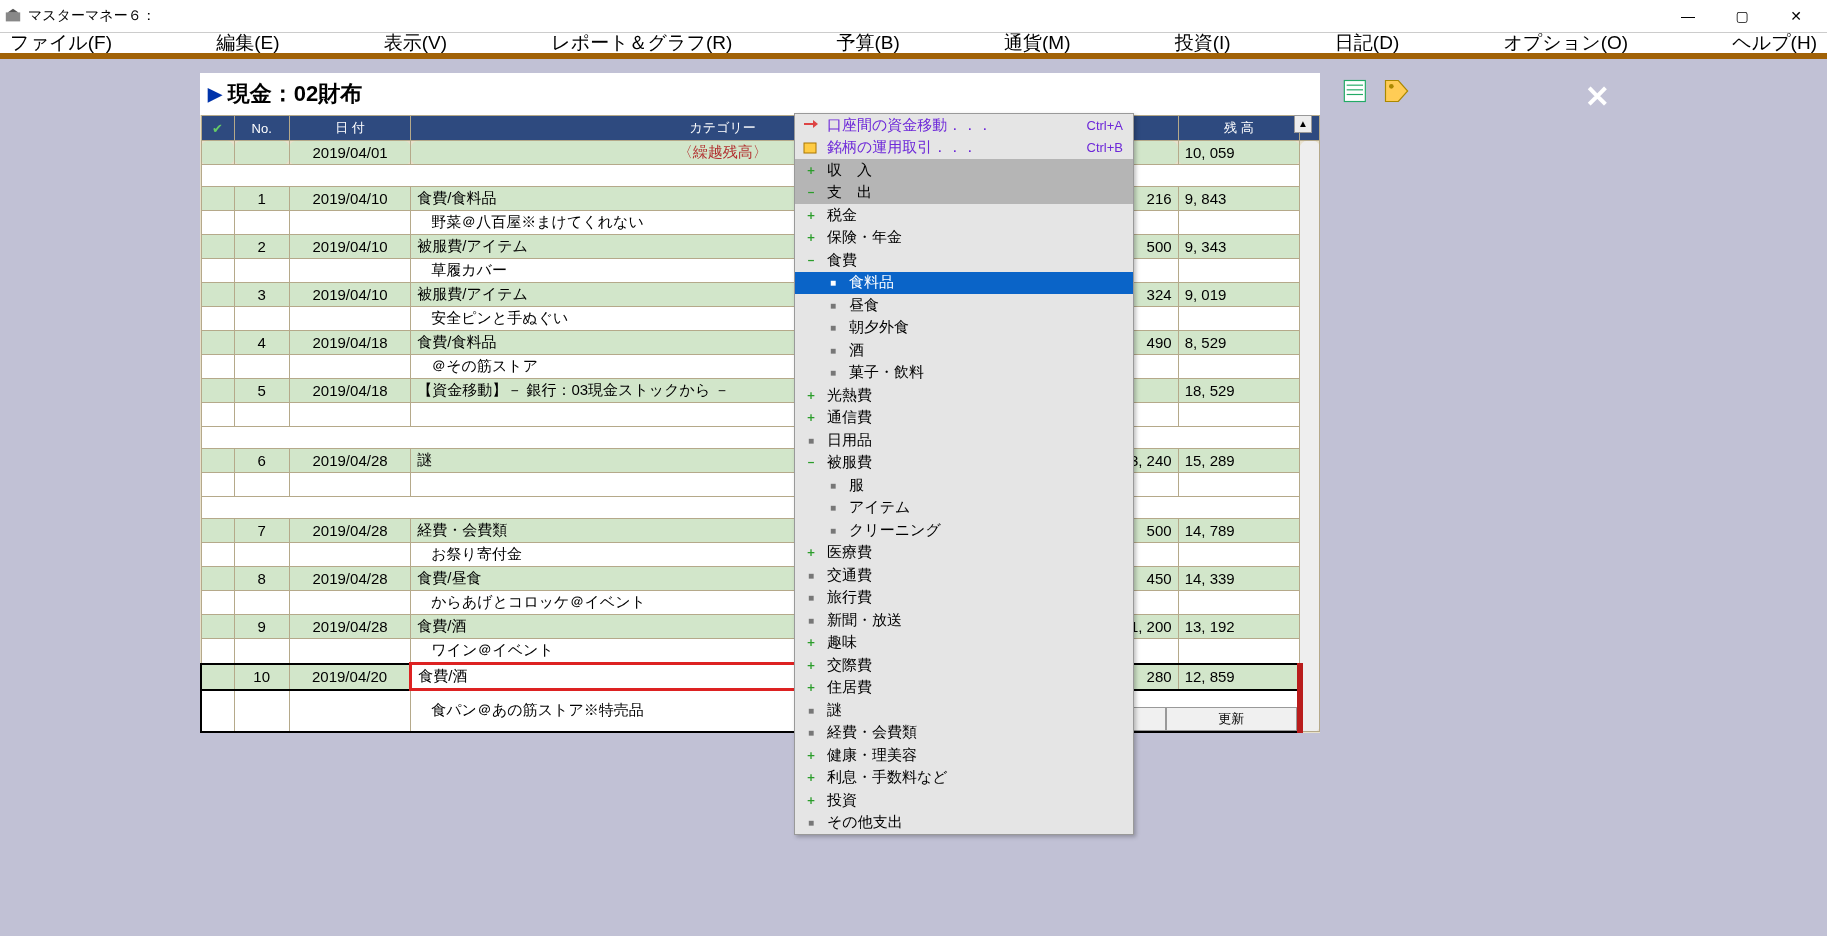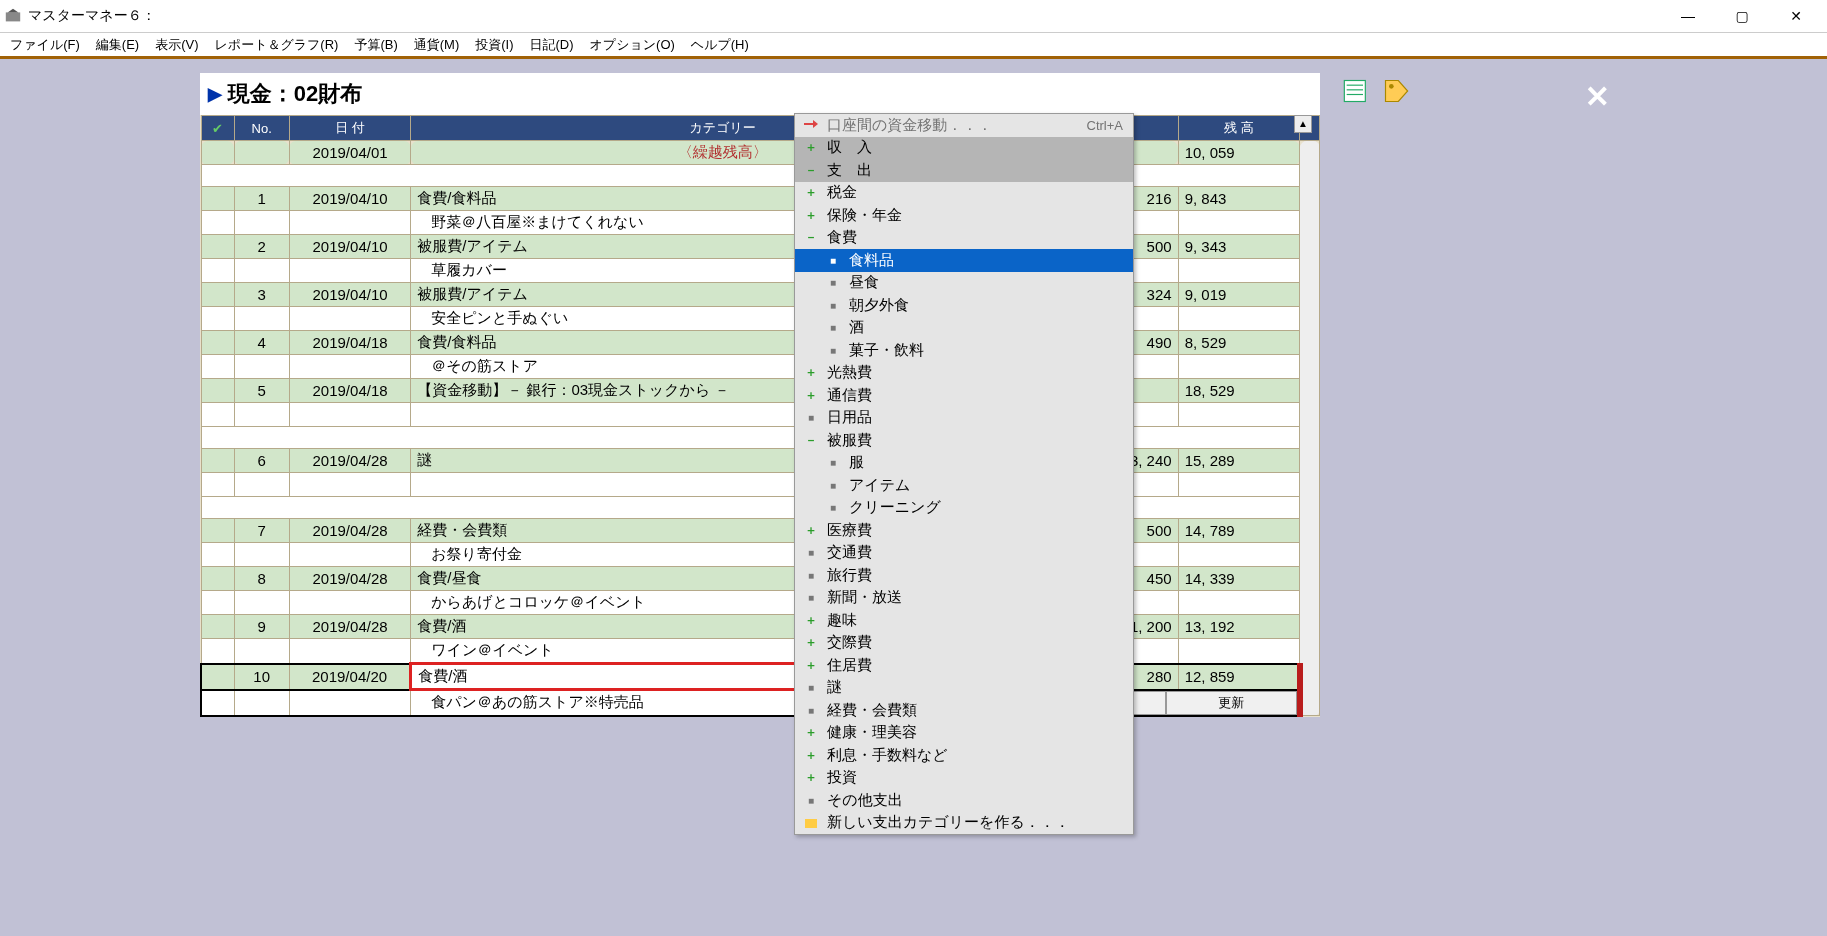--- a/index.html
+++ b/index.html
@@ -4,21 +4,21 @@
   <style>
     * { margin: 0; padding: 0; box-sizing: border-box; font-family: "MS PGothic", "Yu Gothic", sans-serif; }
     body { background: #c1c1d5; overflow: hidden; width: 1827px; height: 936px; position: relative; }
     
     .title-bar { background: #fff; height: 28px; display: flex; align-items: center; padding: 16px 4px; border-bottom: 1px solid #ccc; }
     .title-bar .app-icon { width: 18px; height: 18px; margin-right: 6px; }
     .title-bar .title-text { flex: 1; font-size: 14px; }
     .win-controls { display: flex; gap: 0; }
     .win-btn { width: 54px; height: 28px; display: flex; align-items: center; justify-content: center; font-size: 14px; cursor: pointer; }
     
-    .menu-bar { background: #fff; height: 26px; display: flex; align-items: center; padding: 0 2px; font-size: 13px; border-bottom: 3px solid #a16207; }
+    .menu-bar { background: #fff; height: 26px; display: flex; align-items: center; padding: 0 2px; font-size: 19px; border-bottom: 6px solid #a16207; justify-content: space-between; }
     .menu-item { padding: 3px 8px; cursor: pointer; }
     
     .workspace { position: relative; padding-top: 20px; height: calc(100% - 54px); }
     
     .panel { position: absolute; left: 200px; top: 14px; width: 1120px; background: #e8e1cc; }
     
     .panel-header { display: flex; align-items: center; padding: 6px 8px; background: #fff; font-size: 22px; font-weight: bold; }
     .panel-header .arrow { color: #0033aa; margin-right: 6px; font-size: 18px; }
     .panel-toolbar-icons { position: absolute; right: -90px; top: 4px; display: flex; gap: 12px; }
     .tb-icon { width: 28px; height: 28px; }
@@ -42,26 +42,26 @@
     .opening-label { color: #b23030; text-align: center; }
     
     .editing { border: 3px solid #d22 !important; position: relative; background:#fff !important; }
     .editing .dd { position: absolute; right: 4px; top: 2px; width: 18px; height: 18px; border: 1px solid #888; background: #eee; text-align: center; font-size: 11px; line-height: 16px; }
     
     tr.edit-outline td { border-top: 2px solid #000; border-bottom: 2px solid #000; }
     tr.edit-outline td:first-child { border-left: 2px solid #000; }
     tr.edit-outline td:last-child { border-right: 6px solid #b91c1c; }
     
     .action-btns { display: flex; gap: 0; }
-    .action-btn { flex:1; border: 1px solid #999; background: #f0f0f0; font-size: 13px; text-align: center; padding: 2px 0; cursor: pointer; }
+    .action-btn { flex:1; border: 1px solid #999; background: #f0f0f0; font-size: 13px; text-align: center; padding: 2px 0; cursor: pointer; margin-top: 16px; }
     
     
     .popup { position: absolute; left: 794px; top: 54px; width: 340px; background: #e5e5e5; border: 1px solid #999; box-shadow: 2px 2px 4px rgba(0,0,0,.25); font-size: 15px; z-index: 50; }
     .popup .row { display: flex; align-items: center; padding: 2px 10px 2px 6px; height: 22.5px; cursor: pointer; position: relative; }
-    .popup .row.top { color: #737373; }
+    .popup .row.top { color: #6d28d9; }
     .popup .row .ic { width: 20px; display: inline-flex; justify-content: center; margin-right: 6px; font-size: 12px; }
     .popup .row .sc { margin-left: auto; font-size: 13px; }
     .popup .row.header-row { background: #b5b5b5; }
     .popup .row.sel { background: #0a64c8; color: #fff; }
     .popup .row.sub { padding-left: 28px; }
     .plus { color: #2a9d2a; font-weight: bold; }
     .minus { color: #2a9d2a; font-weight: bold; }
     .sq { color: #777; font-size: 10px; }
     .sq.sel { color: #fff; }
     
@@ -330,20 +330,29 @@
   <div class="popup" id="popup">
       <div class="row top">
         <span class="ic">
           <svg width="16" height="14">
             <path d="M1 5 L10 5 L10 2 L15 6 L10 10 L10 7 L1 7 Z" fill="#d44"></path>
           </svg>
         </span>
         <span>口座間の資金移動．．．</span>
         <span class="sc">Ctrl+A</span>
       </div>
+      <div class="row top">
+        <span class="ic">
+          <svg width="16" height="14">
+            <rect x="1" y="2" width="12" height="10" fill="#fc4" stroke="#a70"></rect>
+          </svg>
+        </span>
+        <span>銘柄の運用取引．．．</span>
+        <span class="sc">Ctrl+B</span>
+      </div>
       <div class="row header-row">
         <span class="ic">
           <span class="plus">＋</span>
         </span>
         <span>収　入</span>
       </div>
       <div class="row header-row">
         <span class="ic">
           <span class="minus">－</span>
         </span>
@@ -509,23 +518,15 @@
         <span class="ic">
           <span class="plus">＋</span>
         </span>
         <span>投資</span>
       </div>
       <div class="row">
         <span class="ic">
           <span class="sq">■</span>
         </span>
         <span>その他支出</span>
-      </div>
-      <div class="row">
-        <span class="ic">
-          <svg width="14" height="14">
-            <rect x="1" y="3" width="12" height="9" fill="#fc4"></rect>
-          </svg>
-        </span>
-        <span>新しい支出カテゴリーを作る．．．</span>
       </div>
     </div>
 </div>
 
 </body></html>

